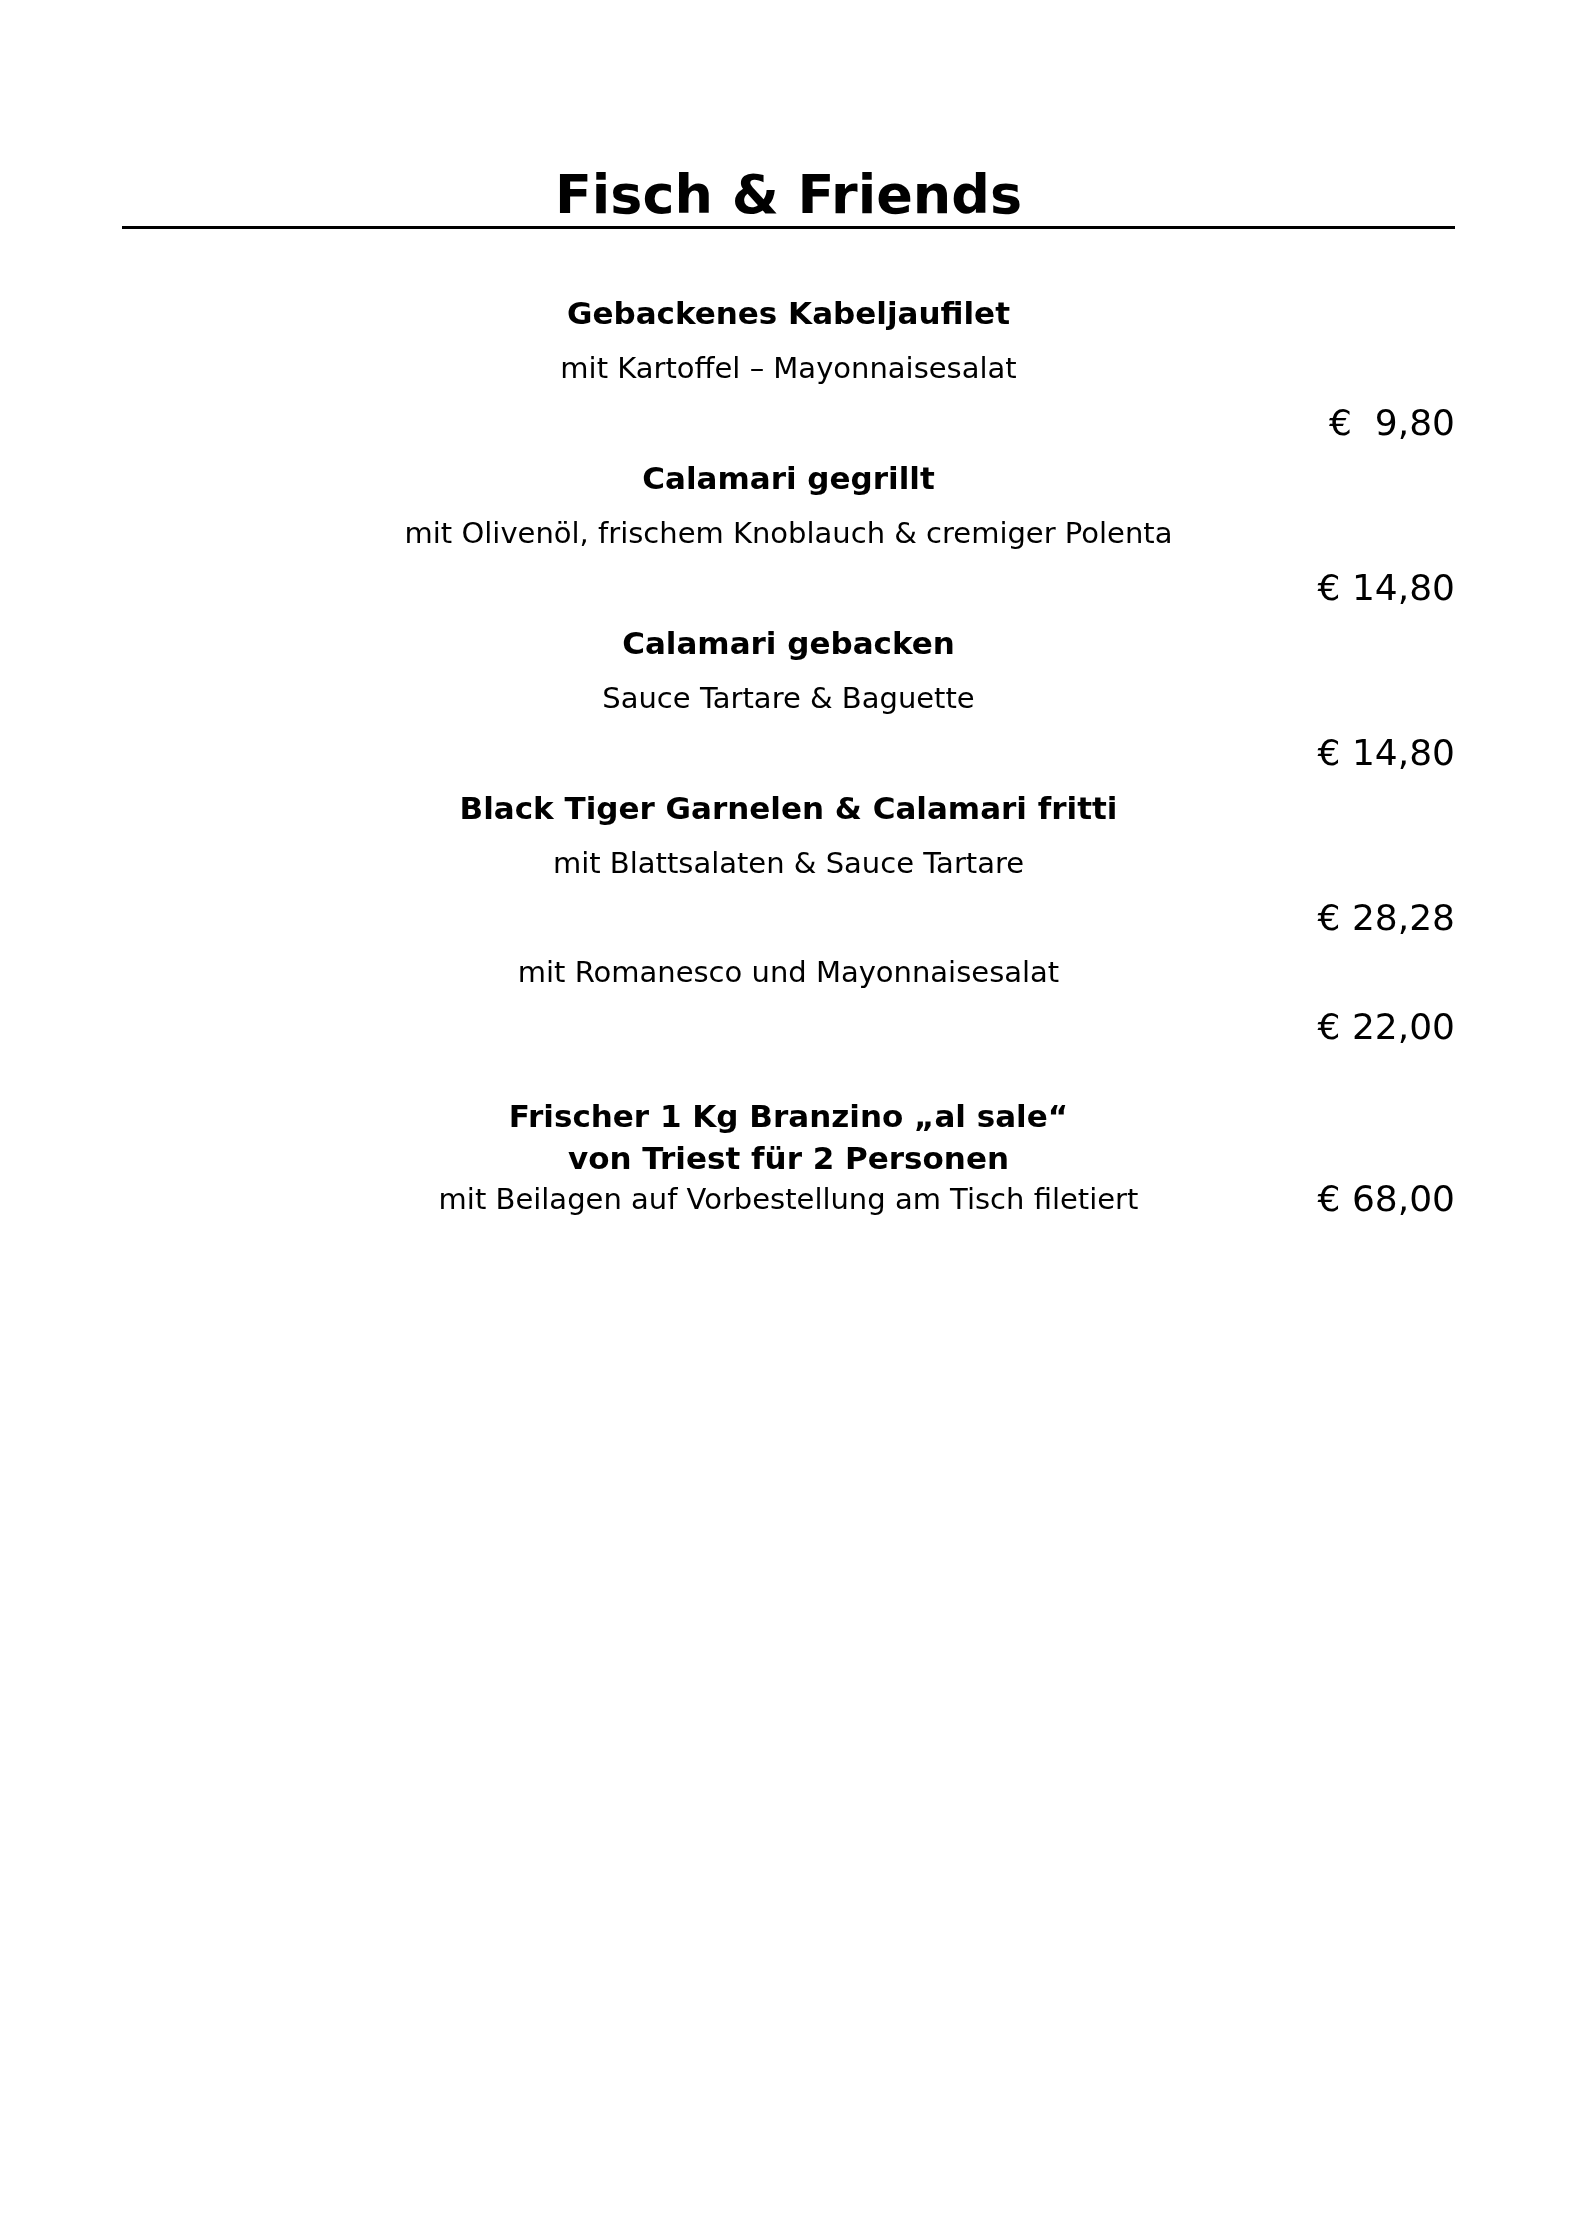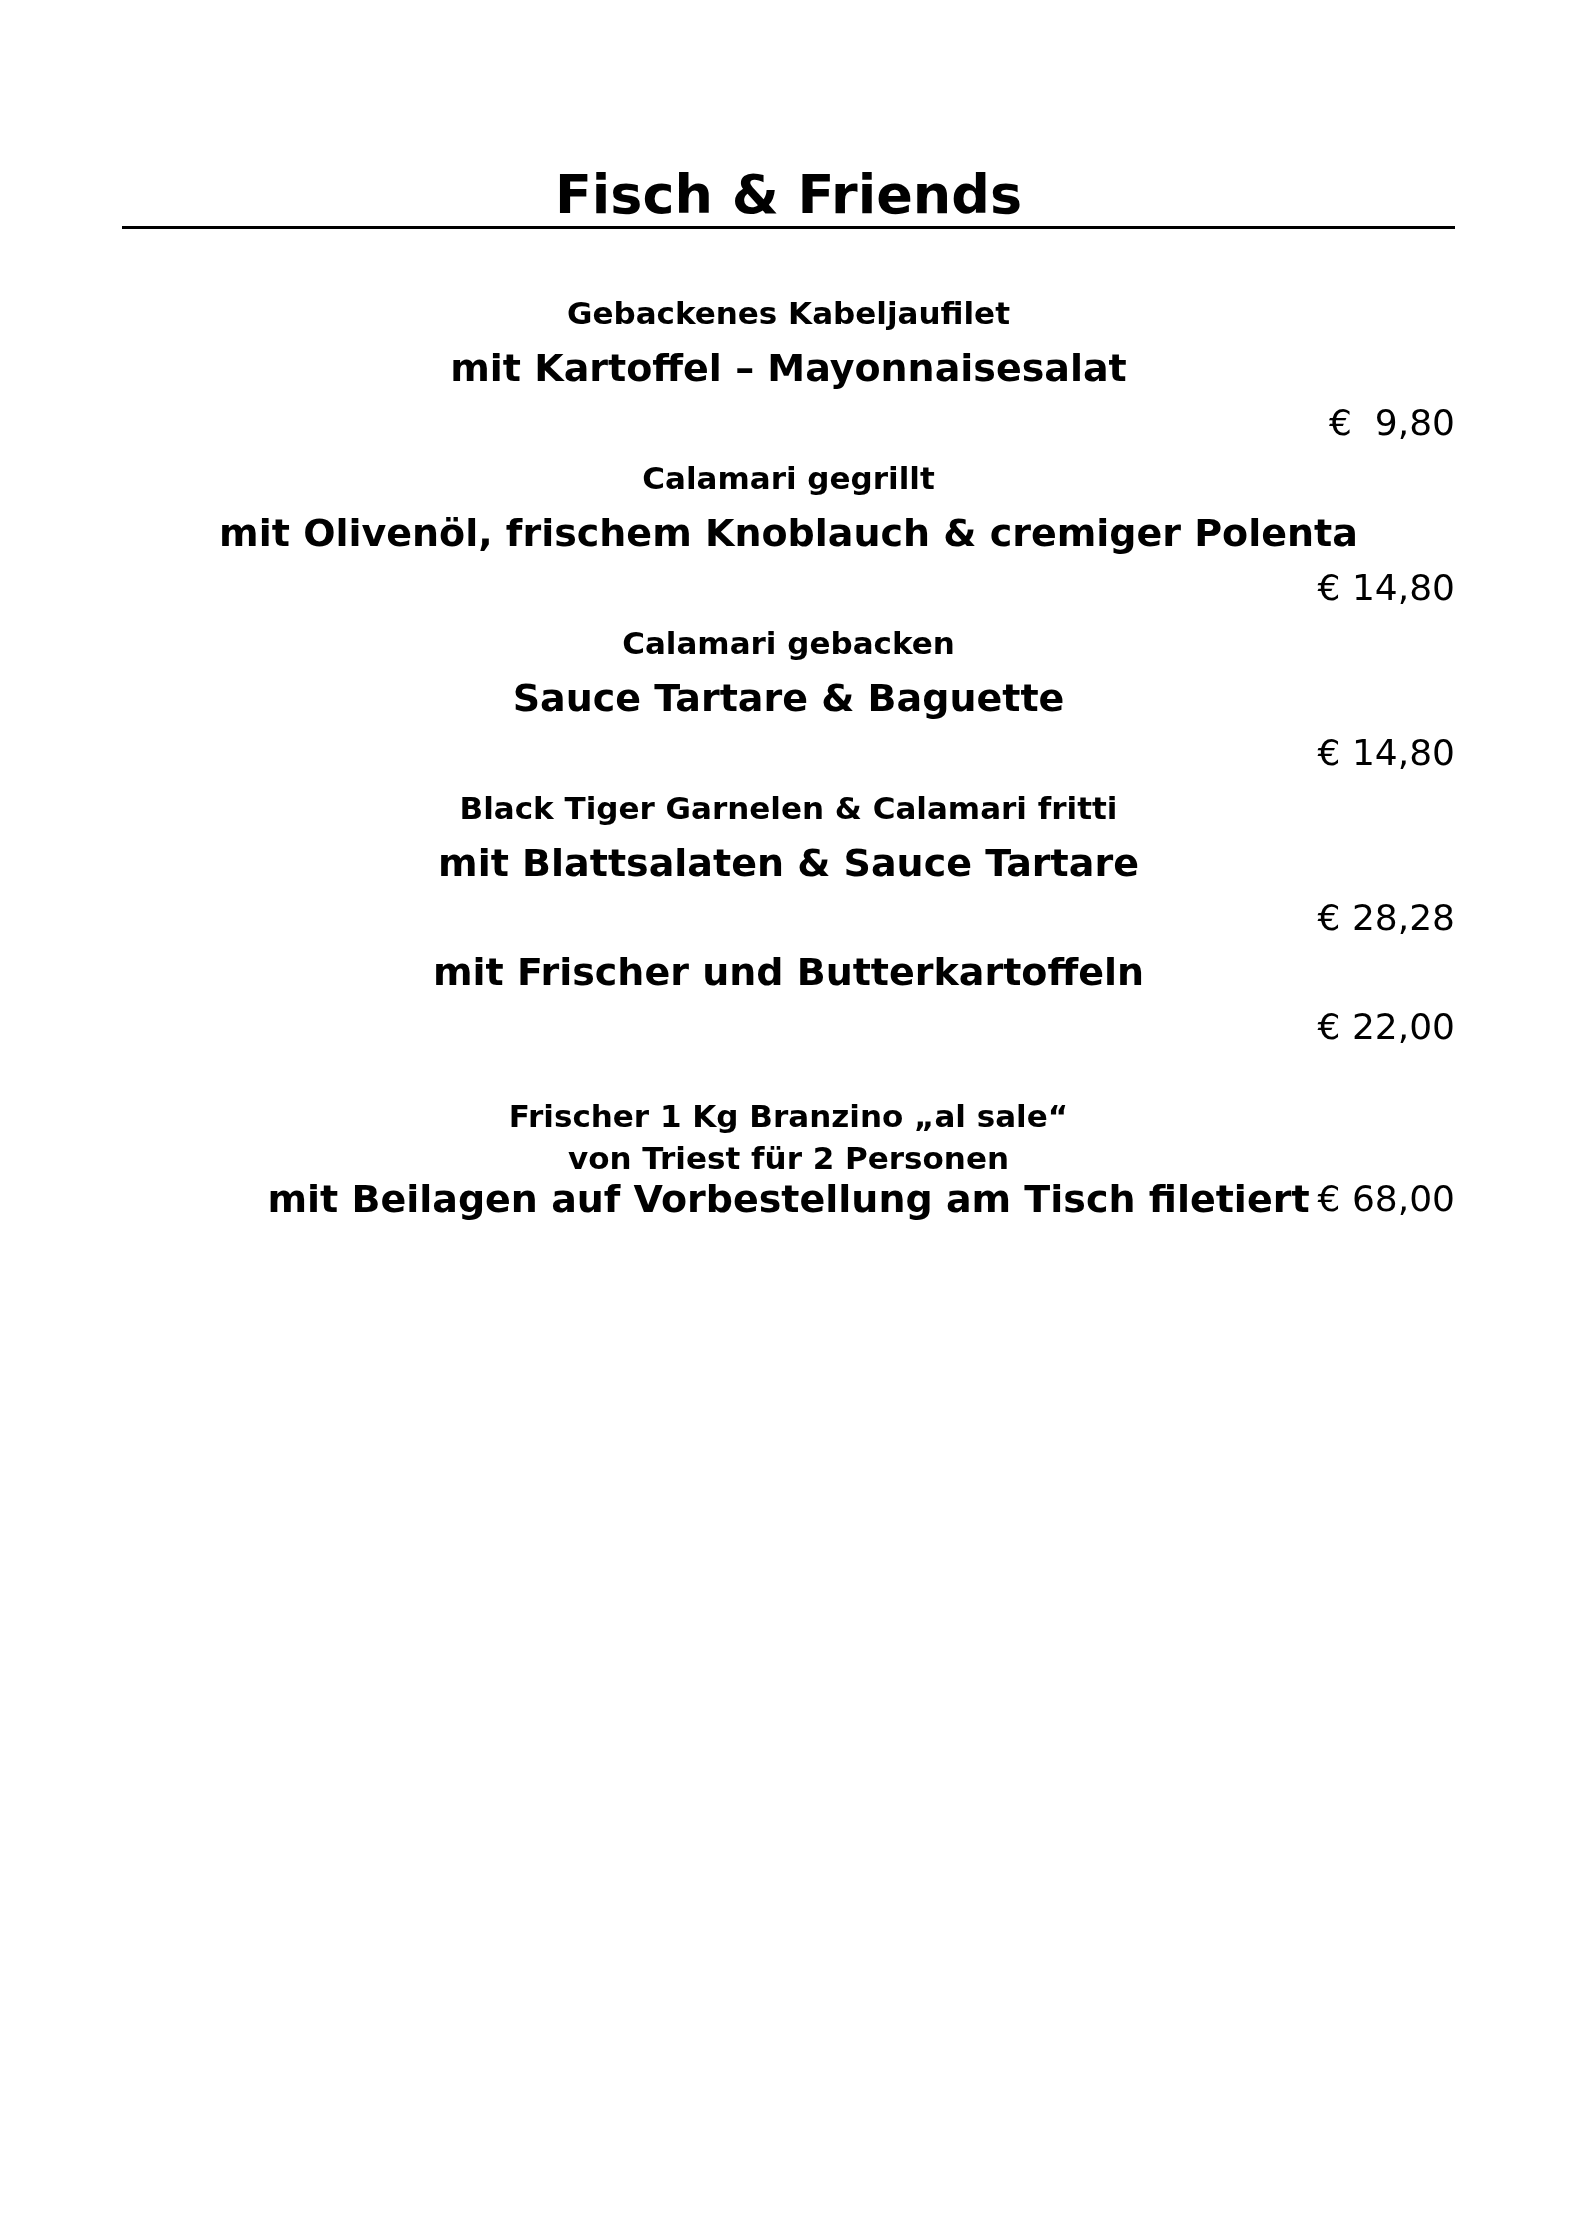--- a/index.html
+++ b/index.html
@@ -34,24 +34,23 @@
     margin: 0;
     border: 0;
   }
   .item-name {
     font-size: 31px;
     line-height: 40px;
     font-weight: bold;
     text-align: center;
   }
   .item-desc {
-    font-size: 38px;
+    font-size: 29px;
     line-height: 38px;
     text-align: center;
-    font-weight: bold;
   }
   .item-price {
     font-size: 36px;
     line-height: 38px;
     text-align: right;
     white-space: pre; 
   }
   
   .item .item-name  { margin-top: 16px; }
   .item .item-desc  { margin-top: 16px; }
@@ -100,21 +99,21 @@
       <div class="item-price">€ 14,80</div>
     </div>
 
     <div class="item">
       <div class="item-name">Black Tiger Garnelen &amp; Calamari fritti</div>
       <div class="item-desc">mit Blattsalaten &amp; Sauce Tartare</div>
       <div class="item-price">€ 28,28</div>
     </div>
 
     <div class="item">
-      <div class="item-desc">mit Frischer und Butterkartoffeln</div>
+      <div class="item-desc">mit Romanesco und Mayonnaisesalat</div>
       <div class="item-price">€ 22,00</div>
     </div>
 
     <div class="item item-last">
       <div class="item-name">Frischer 1 Kg Branzino „al sale“</div>
       <div class="item-name">von Triest für 2 Personen</div>
       <div class="desc-price-row">
         <div class="item-desc">mit Beilagen auf Vorbestellung am Tisch filetiert</div>
         <div class="item-price">€ 68,00</div>
       </div>

